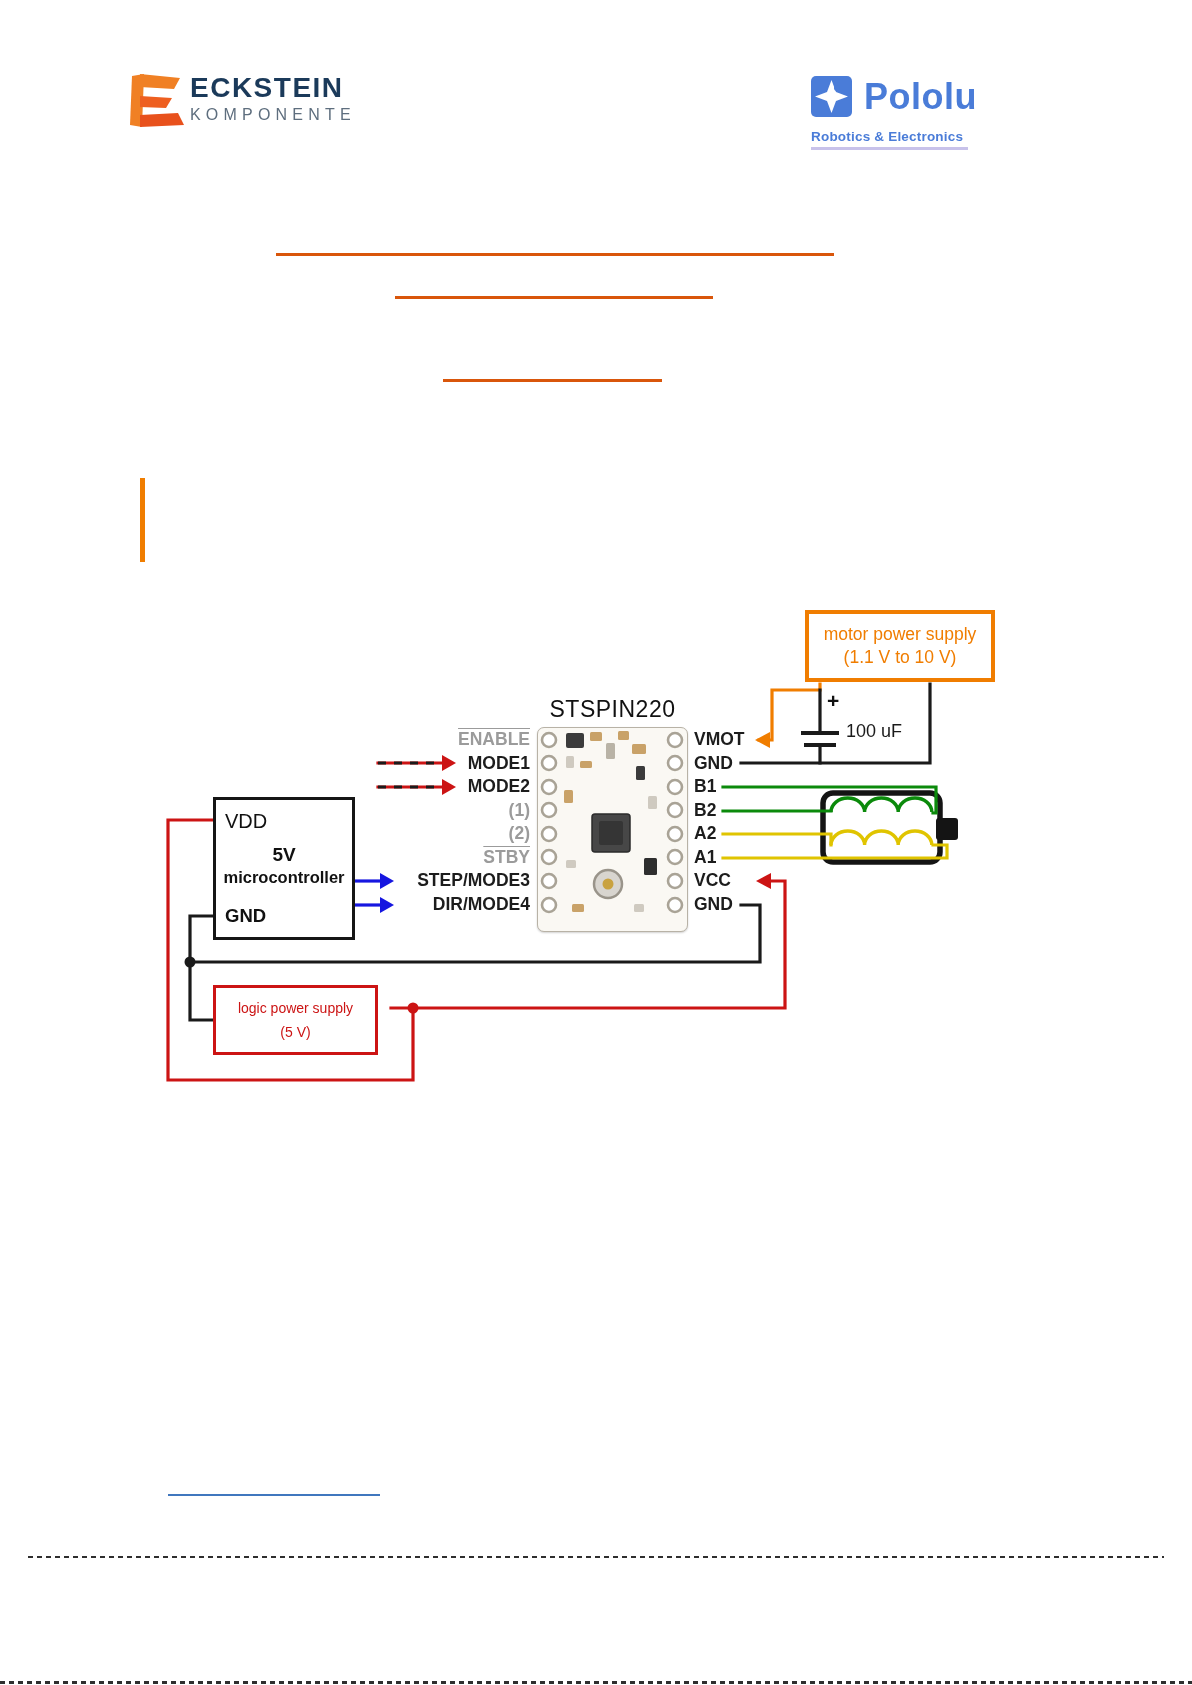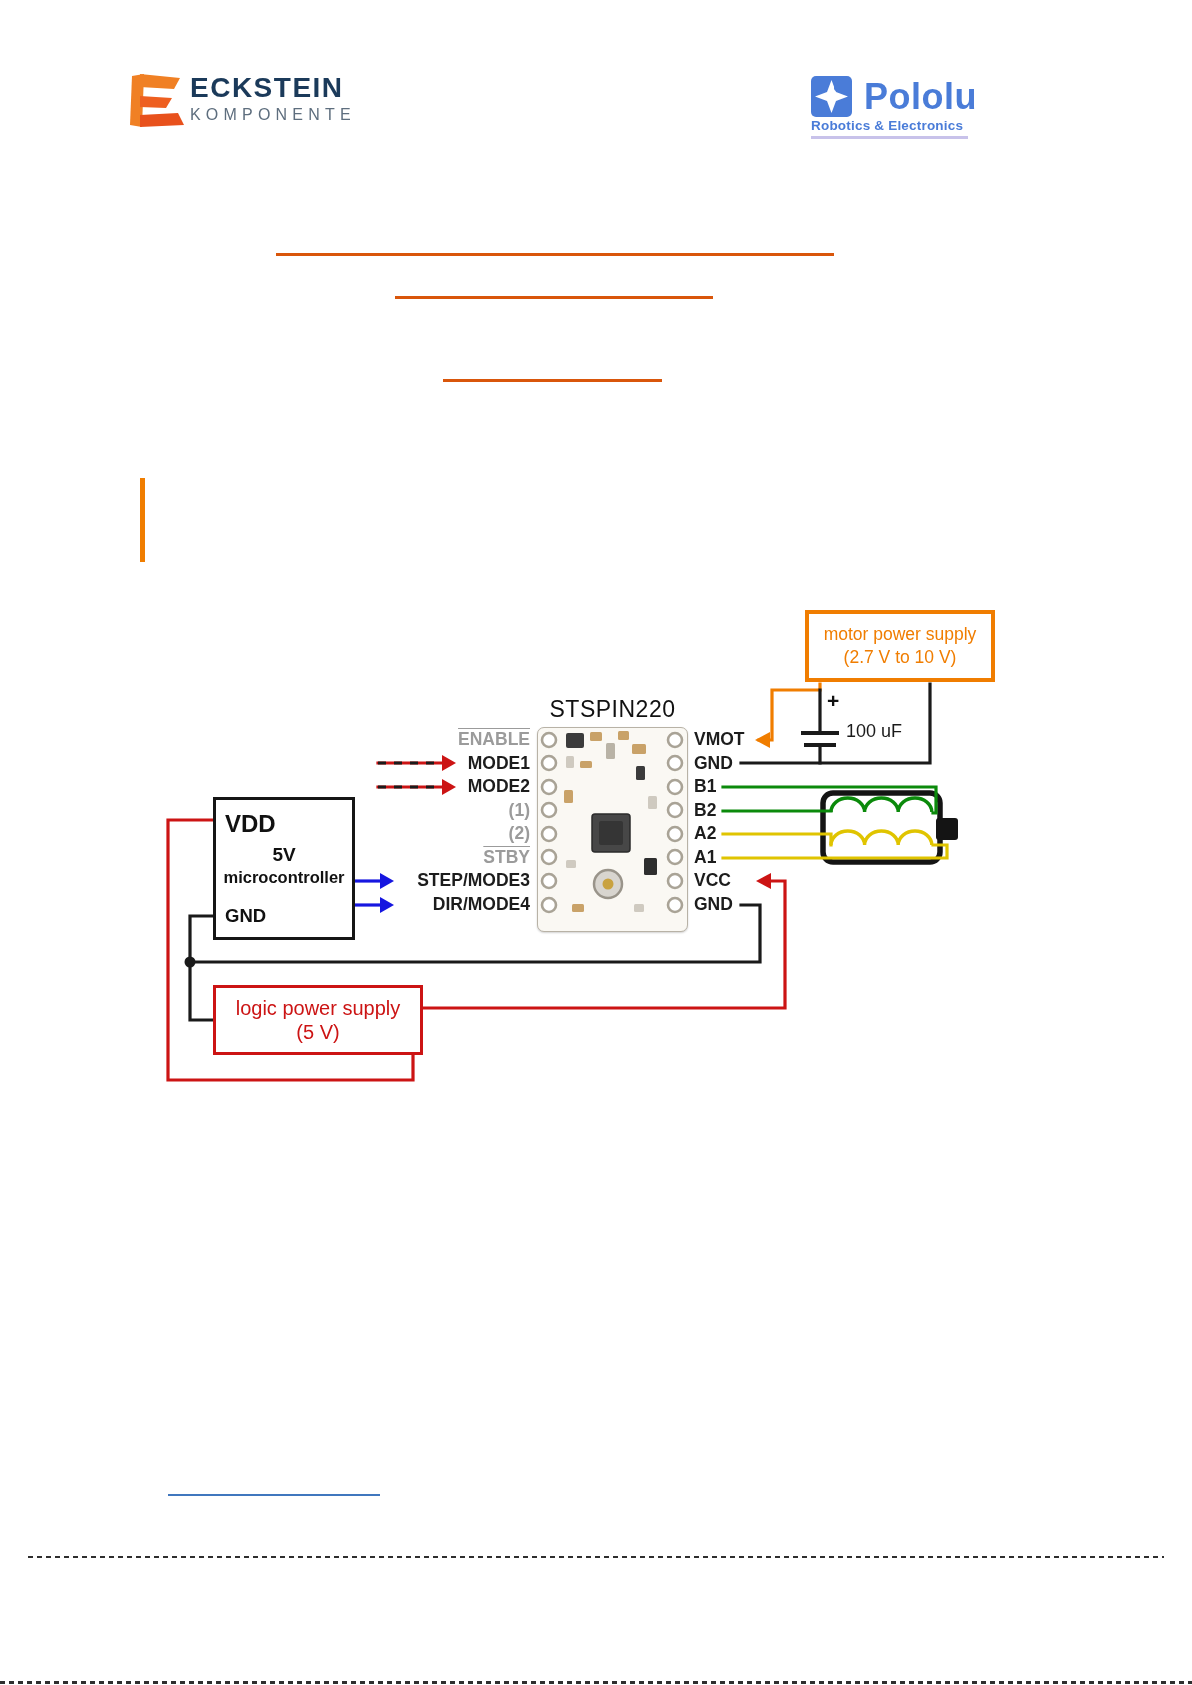--- a/index.html
+++ b/index.html
@@ -10,21 +10,21 @@
   
   #eckstein{position:absolute;left:130px;top:72px;display:flex;align-items:flex-start;gap:6px;z-index:2}
   #eckstein .mark{width:54px;height:57px;flex:none}
   .eck-name{font-size:28px;font-weight:bold;color:var(--eckstein_navy,#1b3a5a);letter-spacing:1.5px;line-height:32px}
   .eck-sub{font-size:16px;color:var(--eckstein_gray,#5e6e7e);letter-spacing:5.2px;margin-top:2px}
 
   #pololu{position:absolute;left:811px;top:76px;z-index:2}
   .pololu-row{display:flex;align-items:center;gap:12px}
   .pololu-row .mark{width:41px;height:41px;flex:none}
   .pololu-name{font-size:36px;font-weight:bold;color:var(--pololu_blue,#4a7cd8);line-height:41px;letter-spacing:.5px}
-  .pololu-sub{font-size:13.5px;font-weight:bold;color:var(--pololu_blue,#4a7cd8);margin-top:1px;letter-spacing:.2px;white-space:nowrap}
+  .pololu-sub{font-size:13.5px;font-weight:bold;color:var(--pololu_blue,#4a7cd8);margin-top:12px;letter-spacing:.2px;white-space:nowrap}
   .pololu-rule{height:2.5px;width:157px;background:#c8c2ea;margin-top:3px}
 
   
   .u-orange{position:absolute;height:2.5px;background:var(--underline_orange,#d9560b);z-index:2}
   #u-blue{position:absolute;left:168px;top:1494px;width:212px;height:2px;background:var(--link_blue,#4077be);z-index:2}
   #left-bar{position:absolute;left:140px;top:478px;width:4.5px;height:84px;background:var(--orange,#f07d00);z-index:2}
   .dashline{position:absolute;background:repeating-linear-gradient(90deg,#2e2e2e 0 5px,transparent 5px 9px);z-index:2}
 
   
   #wires{position:absolute;left:0;top:0;z-index:1;pointer-events:none}
@@ -48,24 +48,24 @@
   .hole{fill:#ffffff;stroke:#a9a396;stroke-width:2.6}
 
   .pin{position:absolute;z-index:2;font-size:17.5px;font-weight:bold;color:#1c1c1c;line-height:21px;white-space:nowrap}
   .pin-l{left:330px;width:200px;text-align:right}
   .pin-r{left:694px}
   .pin.muted{color:var(--gray_pin,#9b9b9b)}
   .pin.ov{text-decoration:overline}
 
   .supplybox{position:absolute;z-index:2;display:flex;flex-direction:column;justify-content:center;align-items:center;text-align:center;background:#fff}
   #motor-supply{left:805px;top:610px;width:190px;height:72px;border:4px solid var(--orange,#f07d00);color:var(--orange,#f07d00);font-size:17.5px;line-height:23px}
-  #logic-supply{left:213px;top:985px;width:210px;height:70px;border:3.5px solid var(--red,#cc1414);color:var(--red,#cc1414);font-size:20px;line-height:24px}
+  #logic-supply{left:213px;top:985px;width:165px;height:70px;border:3.5px solid var(--red,#cc1414);color:var(--red,#cc1414);font-size:14px;line-height:24px}
 
   #micro-box{position:absolute;z-index:2;left:213px;top:797px;width:142px;height:143px;border:3.5px solid #151515;background:#fff}
-  #micro-box .vdd{position:absolute;top:10px;left:9px;font-size:24px;font-weight:bold;color:#111}
+  #micro-box .vdd{position:absolute;top:10px;left:9px;font-size:20px;font-weight:normal;color:#111}
   #micro-box .gnd{position:absolute;bottom:10px;left:9px;font-size:18.5px;font-weight:bold;color:#111}
   #micro-box .l1{position:absolute;top:44px;left:0;width:100%;text-align:center;font-size:19px;font-weight:bold;color:#111}
   #micro-box .l2{position:absolute;top:68px;left:0;width:100%;text-align:center;font-size:16.5px;font-weight:bold;color:#111}
 
   #cap-plus{left:827px;top:689px;font-size:21px;font-weight:bold;color:#111}
   #cap-val{left:846px;top:721px;font-size:18px;color:#1a1a1a}
 
   #note{left:560px;top:1028px;font-size:19px;line-height:25px;color:#242424}
 </style>
 </head>
@@ -214,21 +214,21 @@
   <div class="pin pin-r" style="top:753px">GND</div>
   <div class="pin pin-r" style="top:776px">B1</div>
   <div class="pin pin-r" style="top:800px">B2</div>
   <div class="pin pin-r" style="top:823px">A2</div>
   <div class="pin pin-r" style="top:847px">A1</div>
   <div class="pin pin-r" style="top:870px">VCC</div>
   <div class="pin pin-r" style="top:894px">GND</div>
 
   <div class="supplybox" id="motor-supply">
     <div>motor power supply</div>
-    <div>(2.7 V to 10 V)</div>
+    <div>(1.1 V to 10 V)</div>
   </div>
 
   <div class="dg" id="cap-plus">+</div>
   <div class="dg" id="cap-val">100 uF</div>
 
   <div id="micro-box">
     <div class="vdd">VDD</div>
     <div class="l1">5V</div>
     <div class="l2">microcontroller</div>
     <div class="gnd">GND</div>

